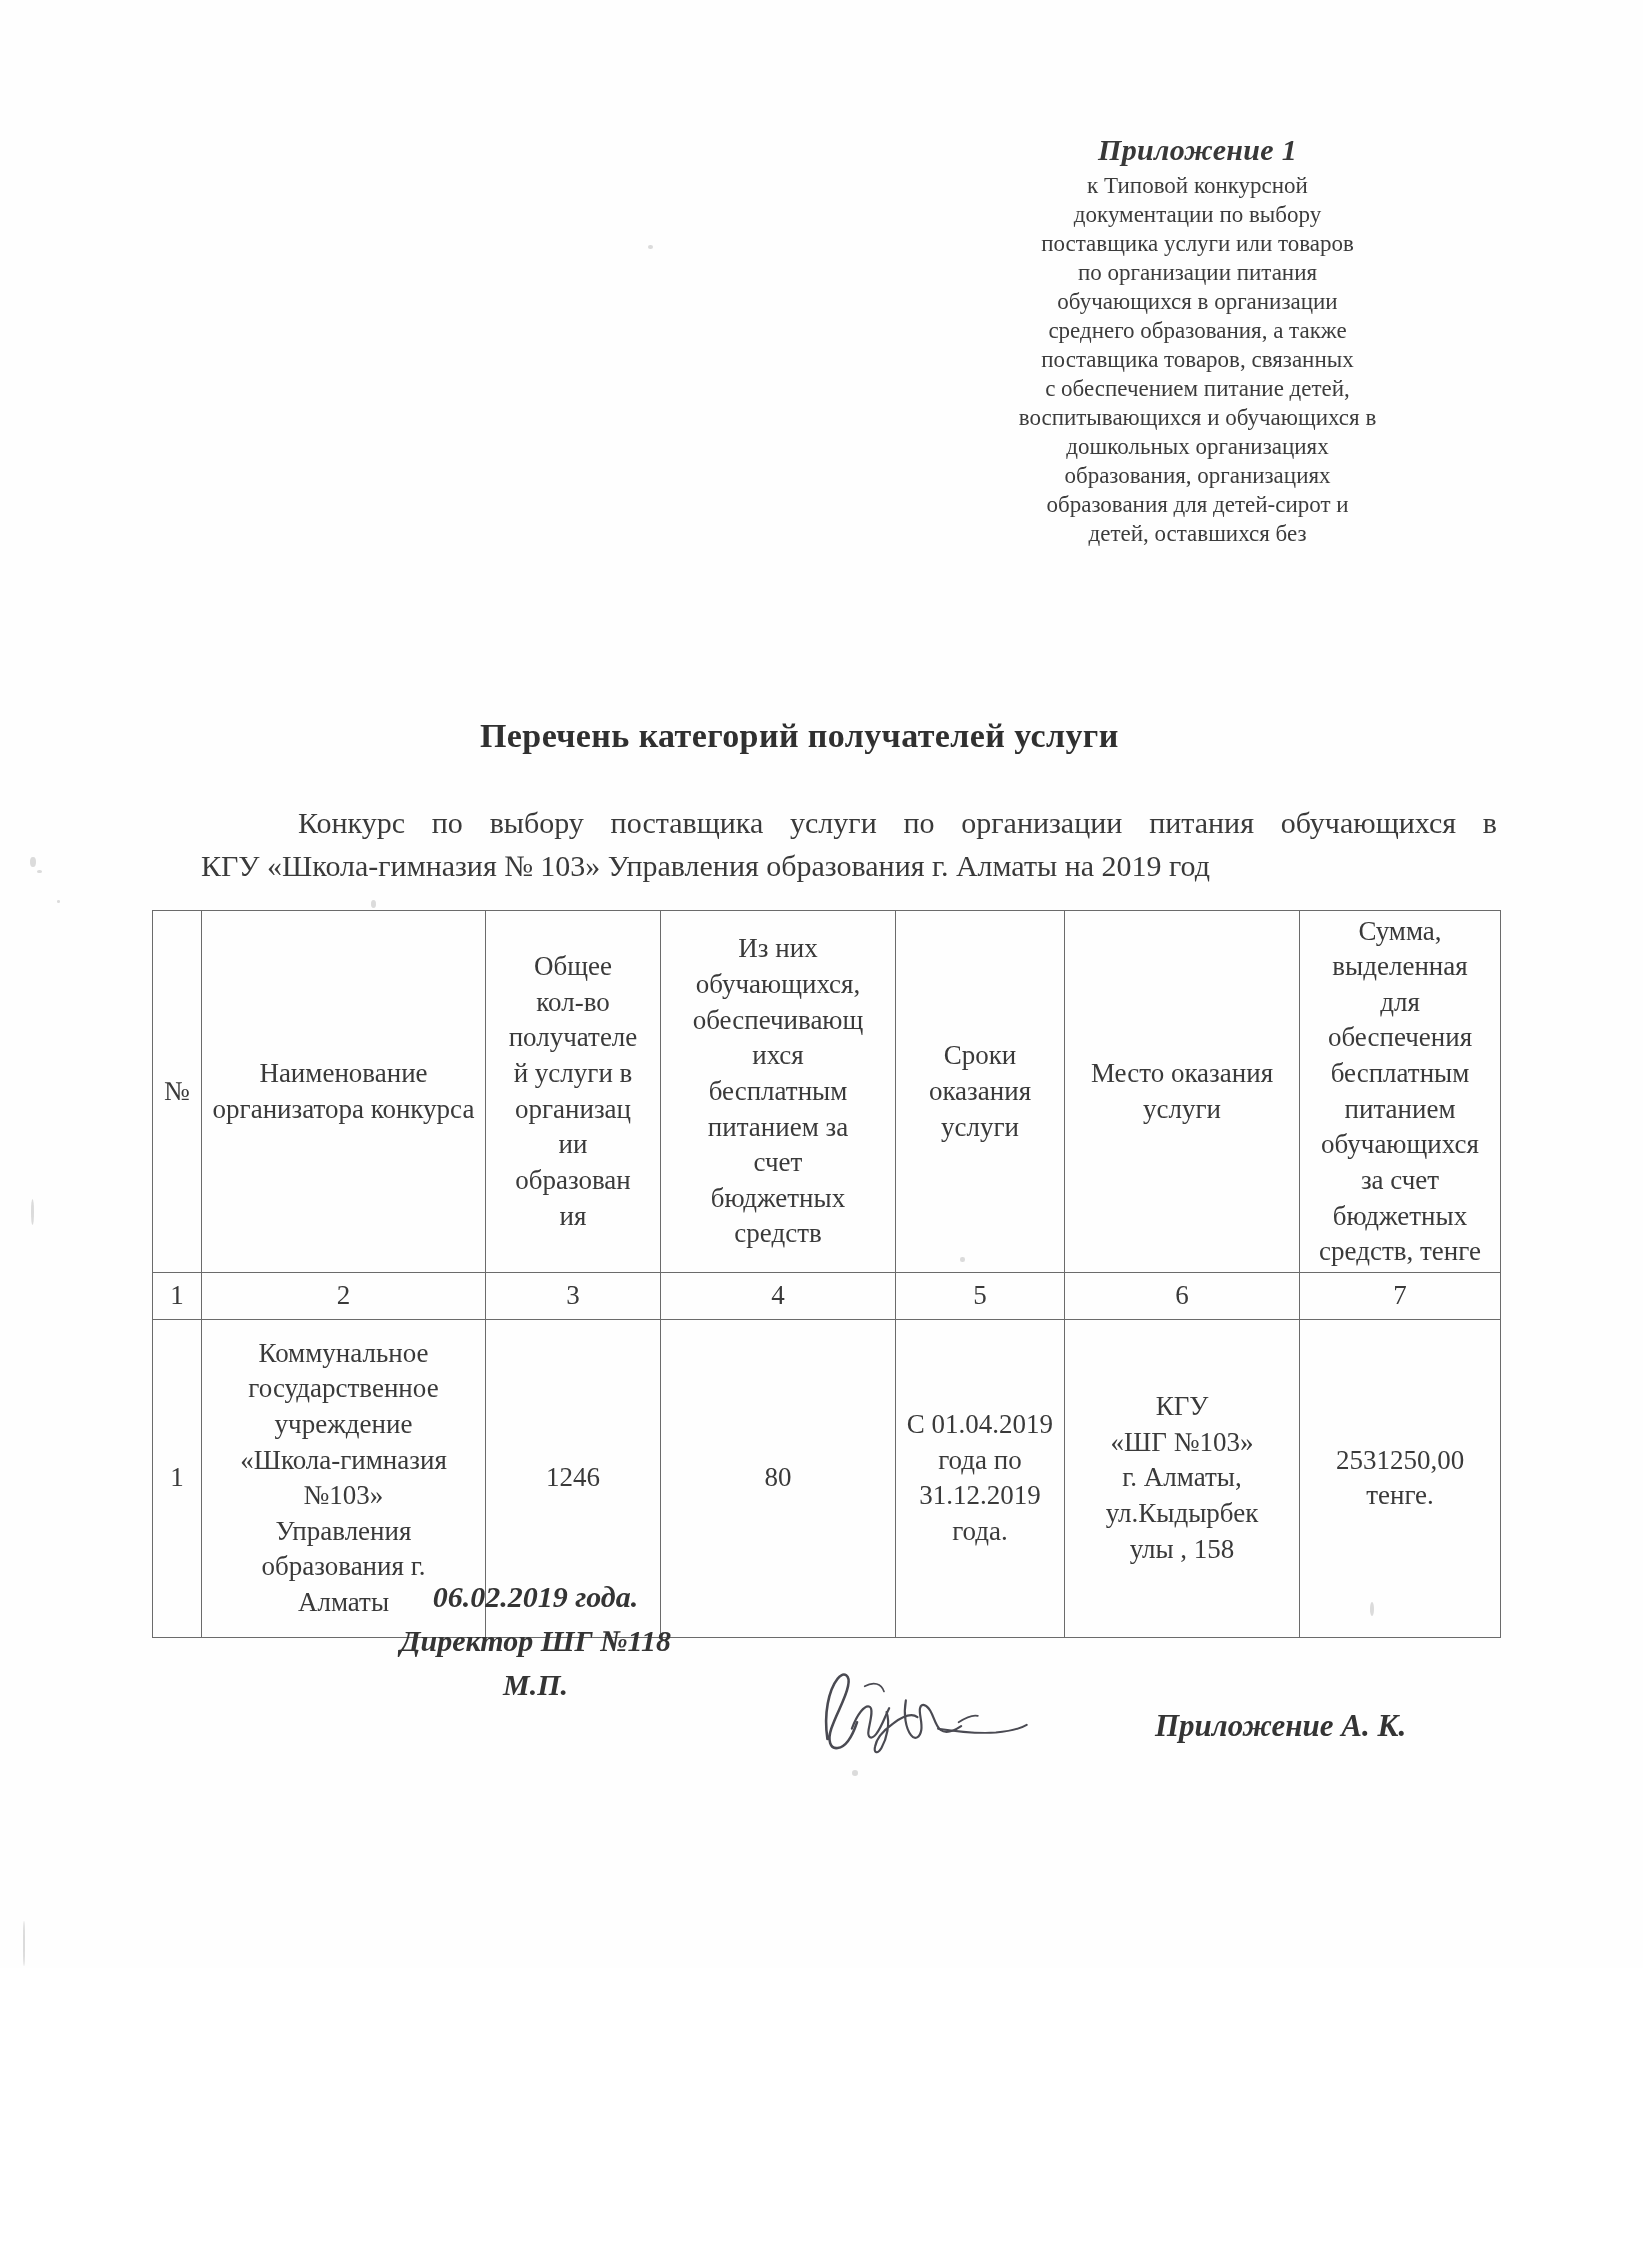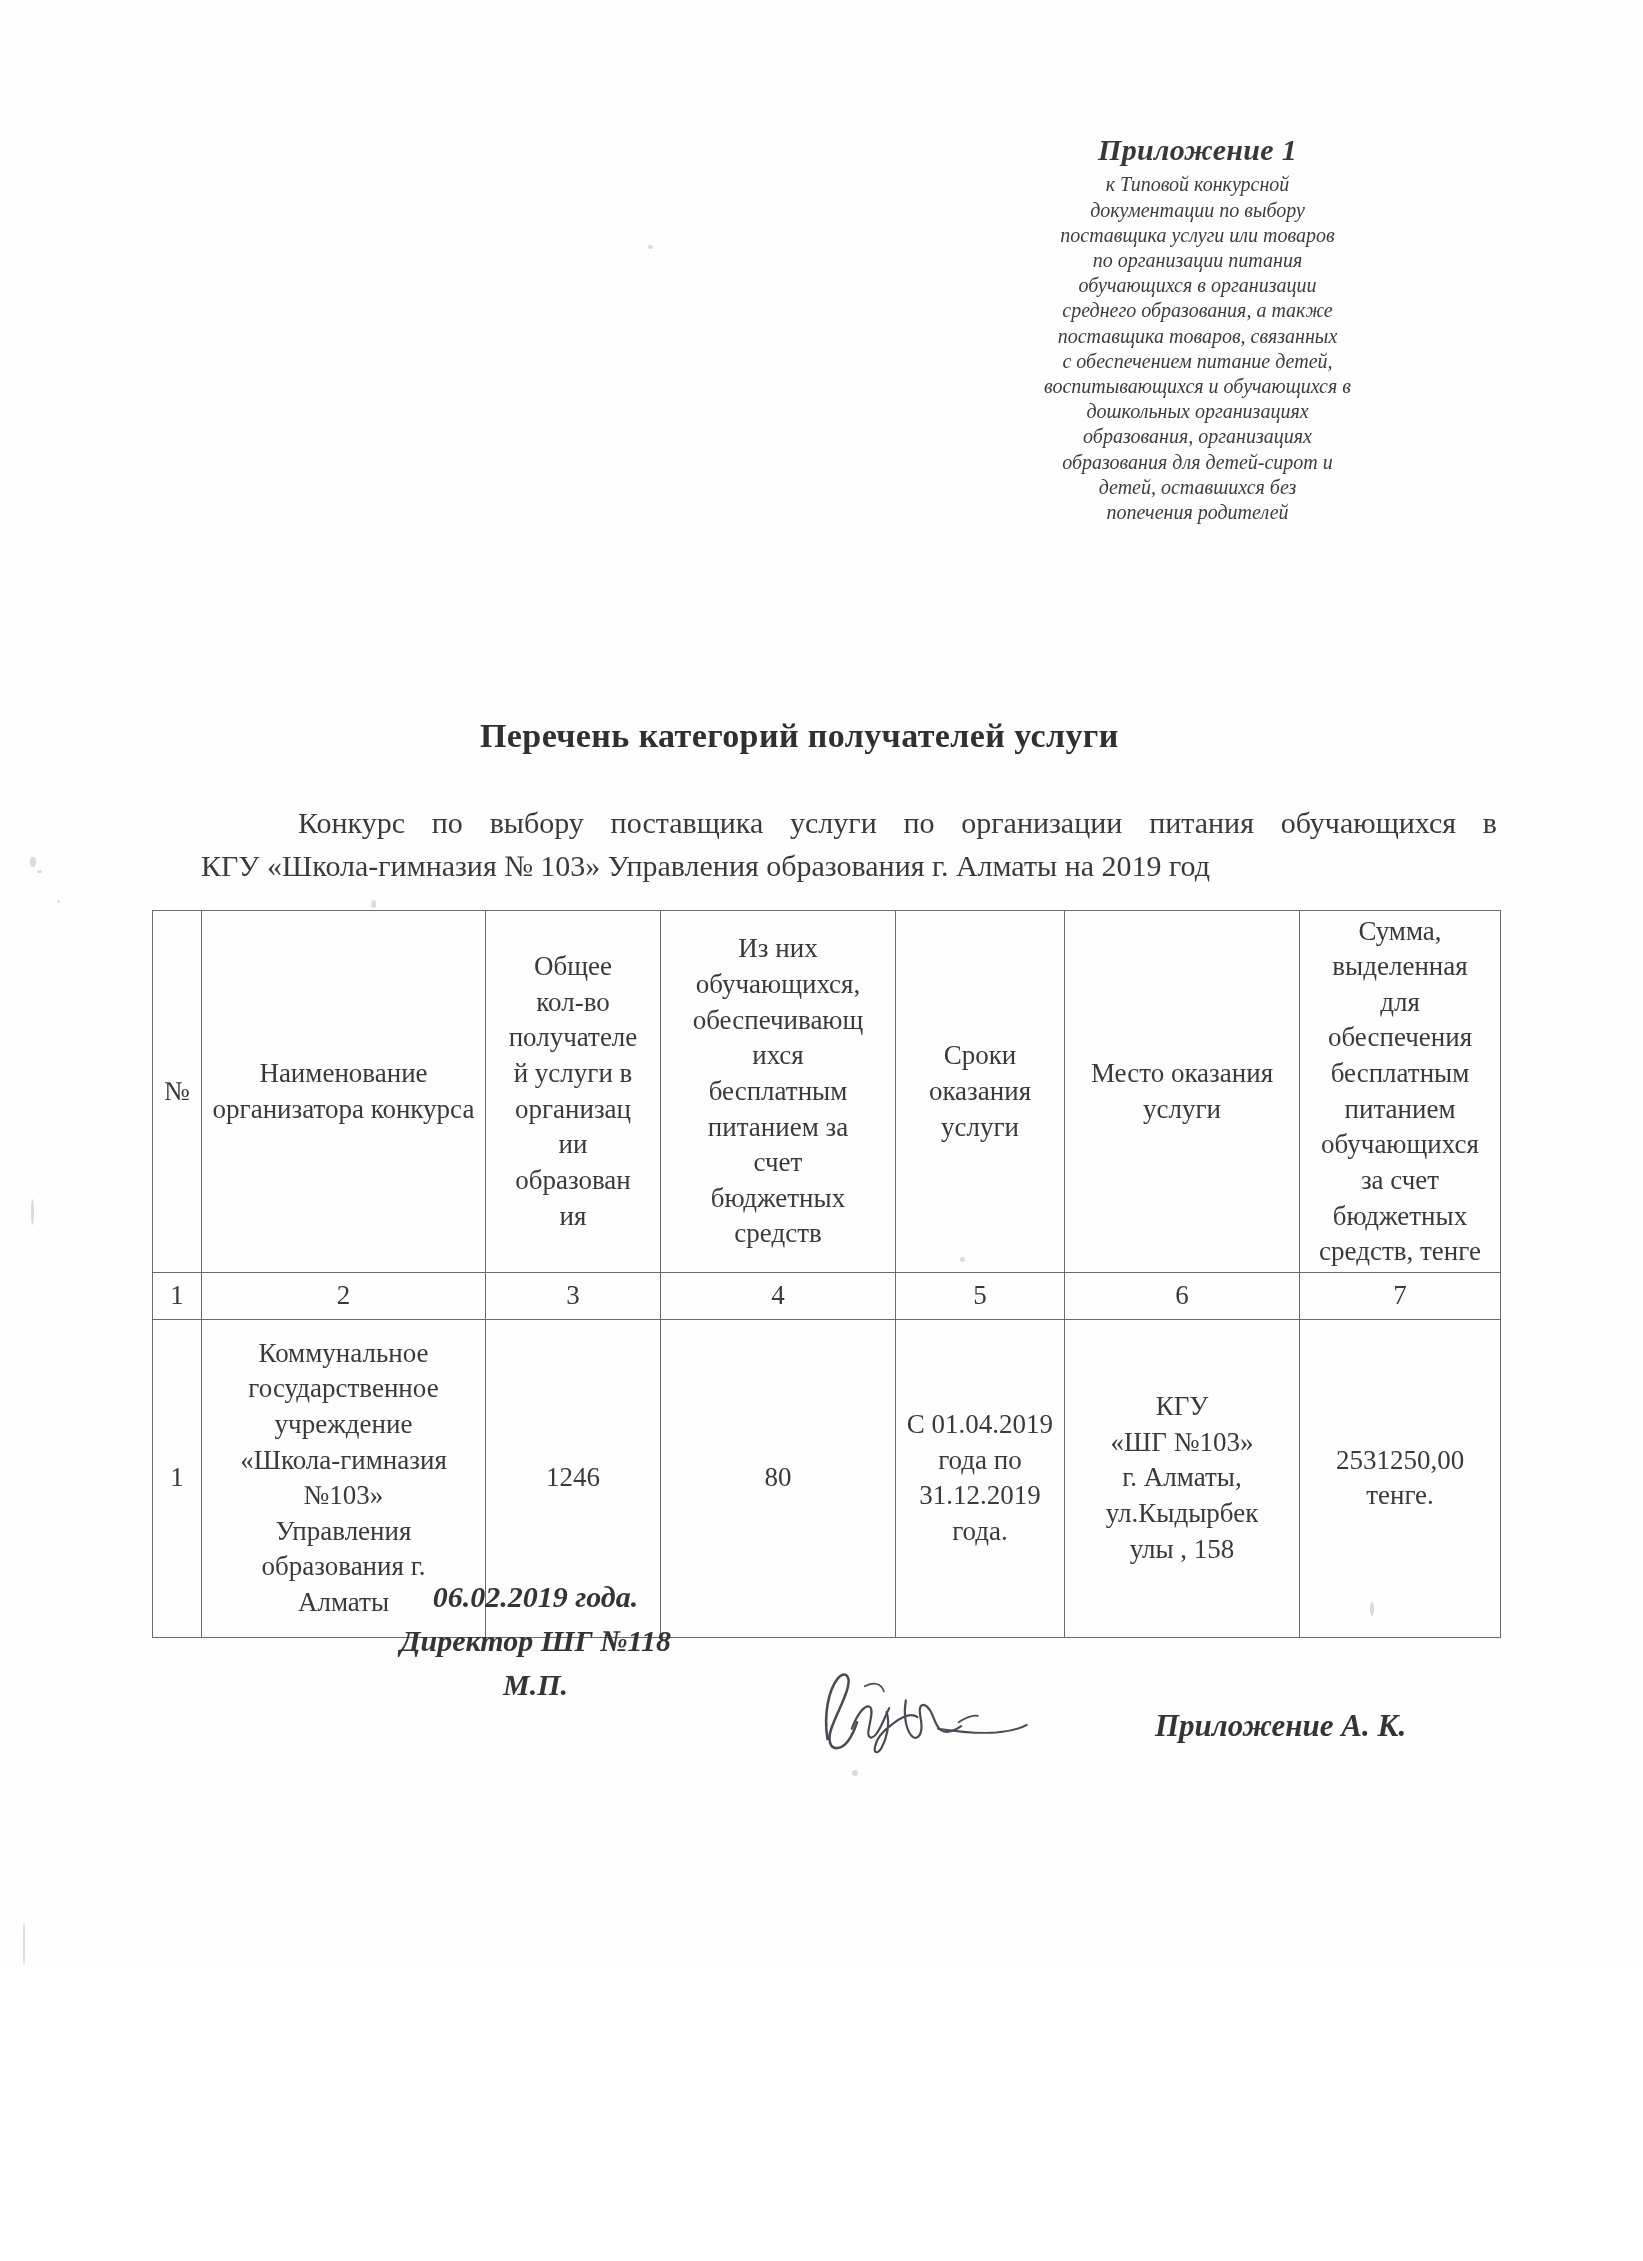--- a/index.html
+++ b/index.html
@@ -28,22 +28,21 @@
   .appendix-title {
     font-size: 30px;
     font-weight: bold;
     font-style: italic;
     letter-spacing: 0.3px;
     line-height: 1.22;
     color: #383838;
     margin-bottom: 3.9px;
   }
   .appendix-line {
-    font-size: 20px;
-    font-style: italic;
+    font-size: 23px;
     line-height: 1.26;
     color: #3c3c3c;
     white-space: nowrap;
   }
 
   
   .doc-title {
     position: absolute;
     left: 480px;
     top: 717px;
@@ -175,21 +174,20 @@
     <div class="appendix-line">по организации питания</div>
     <div class="appendix-line">обучающихся в организации</div>
     <div class="appendix-line">среднего образования, а также</div>
     <div class="appendix-line">поставщика товаров, связанных</div>
     <div class="appendix-line">с обеспечением питание детей,</div>
     <div class="appendix-line">воспитывающихся и обучающихся в</div>
     <div class="appendix-line">дошкольных организациях</div>
     <div class="appendix-line">образования, организациях</div>
     <div class="appendix-line">образования для детей-сирот и</div>
     <div class="appendix-line">детей, оставшихся без</div>
-    <div class="appendix-line">попечения родителей</div>
   </div>
 
   <div class="doc-title">Перечень категорий получателей услуги</div>
 
   <div class="intro">
     <span class="l1">Конкурс по выбору поставщика услуги по организации питания обучающихся в</span>
     <span class="l2">КГУ «Школа-гимназия № 103» Управления образования г. Алматы на 2019 год</span>
   </div>
 
   <div class="tbl-wrap">

